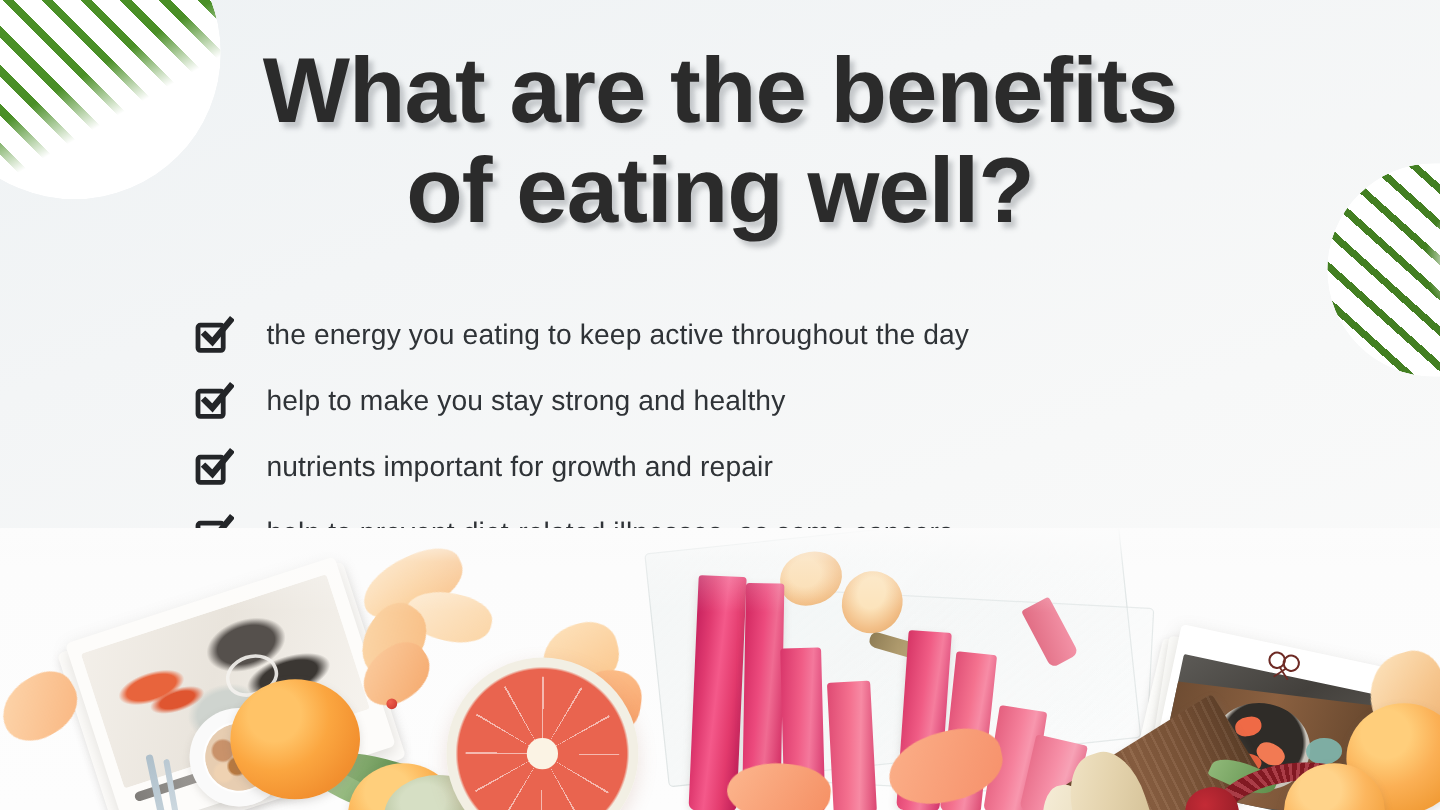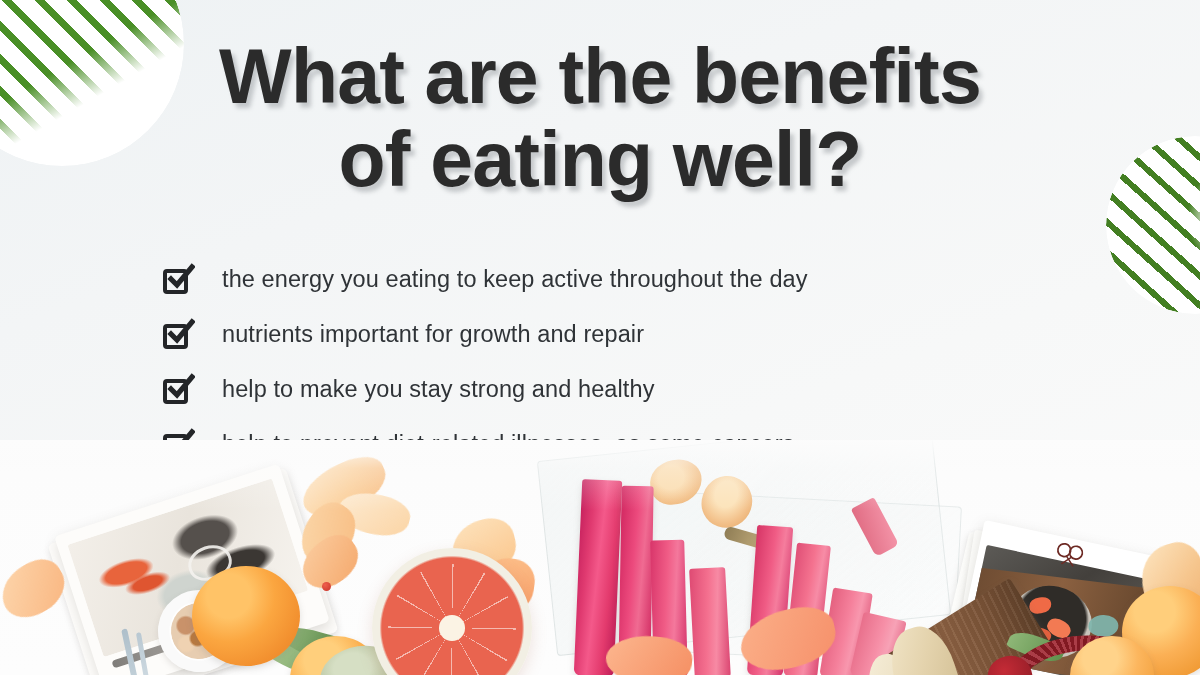--- a/index.html
+++ b/index.html
@@ -557,31 +557,31 @@
       <span class="check-label">the energy you eating to keep active throughout the day</span>
     </div>
 
     <div class="check-row">
       <span class="check-box">
         <span class="frame"></span>
         <svg class="tick" viewBox="0 0 30 30">
           <path d="M6 16 L12 22 L27 4" fill="none" stroke="#232528" stroke-width="5.2" stroke-linecap="square" stroke-linejoin="miter"></path>
         </svg>
       </span>
-      <span class="check-label">nutrients important for growth and repair</span>
+      <span class="check-label">help to make you stay strong and healthy</span>
     </div>
 
     <div class="check-row">
       <span class="check-box">
         <span class="frame"></span>
         <svg class="tick" viewBox="0 0 30 30">
           <path d="M6 16 L12 22 L27 4" fill="none" stroke="#232528" stroke-width="5.2" stroke-linecap="square" stroke-linejoin="miter"></path>
         </svg>
       </span>
-      <span class="check-label">help to make you stay strong and healthy</span>
+      <span class="check-label">nutrients important for growth and repair</span>
     </div>
 
     <div class="check-row">
       <span class="check-box">
         <span class="frame"></span>
         <svg class="tick" viewBox="0 0 30 30">
           <path d="M6 16 L12 22 L27 4" fill="none" stroke="#232528" stroke-width="5.2" stroke-linecap="square" stroke-linejoin="miter"></path>
         </svg>
       </span>
       <span class="check-label">help to prevent diet-related illnesses, as some cancers</span>

